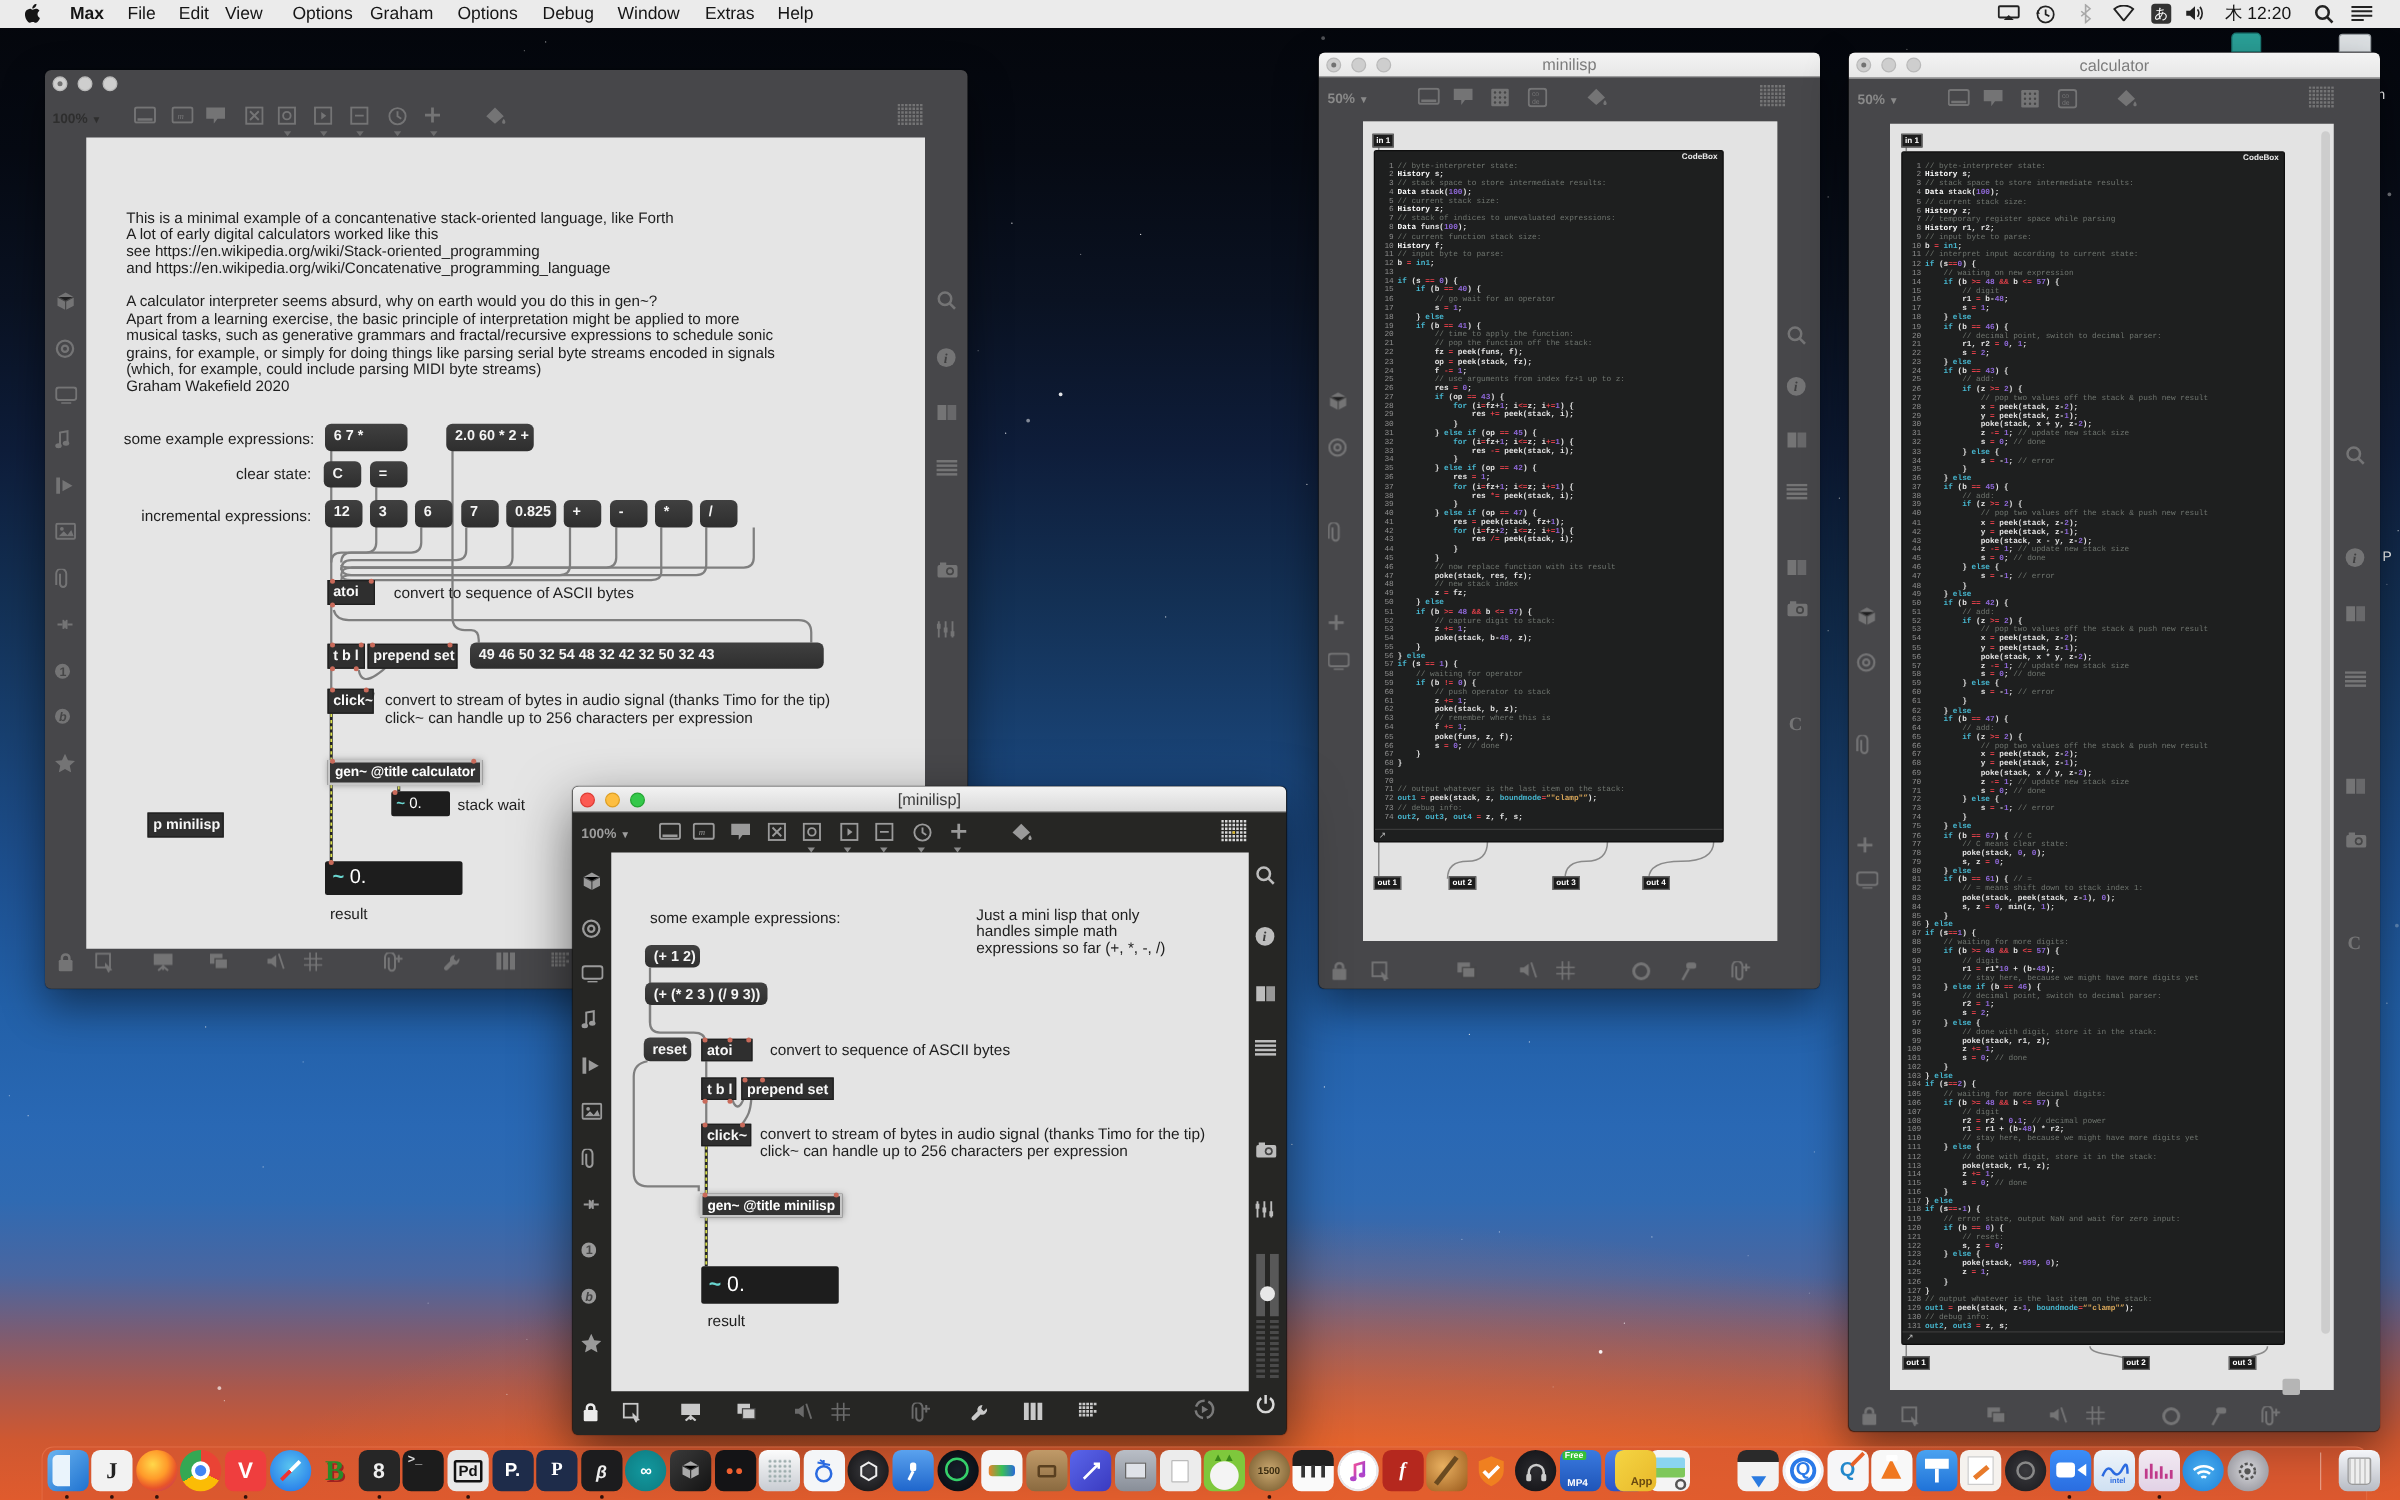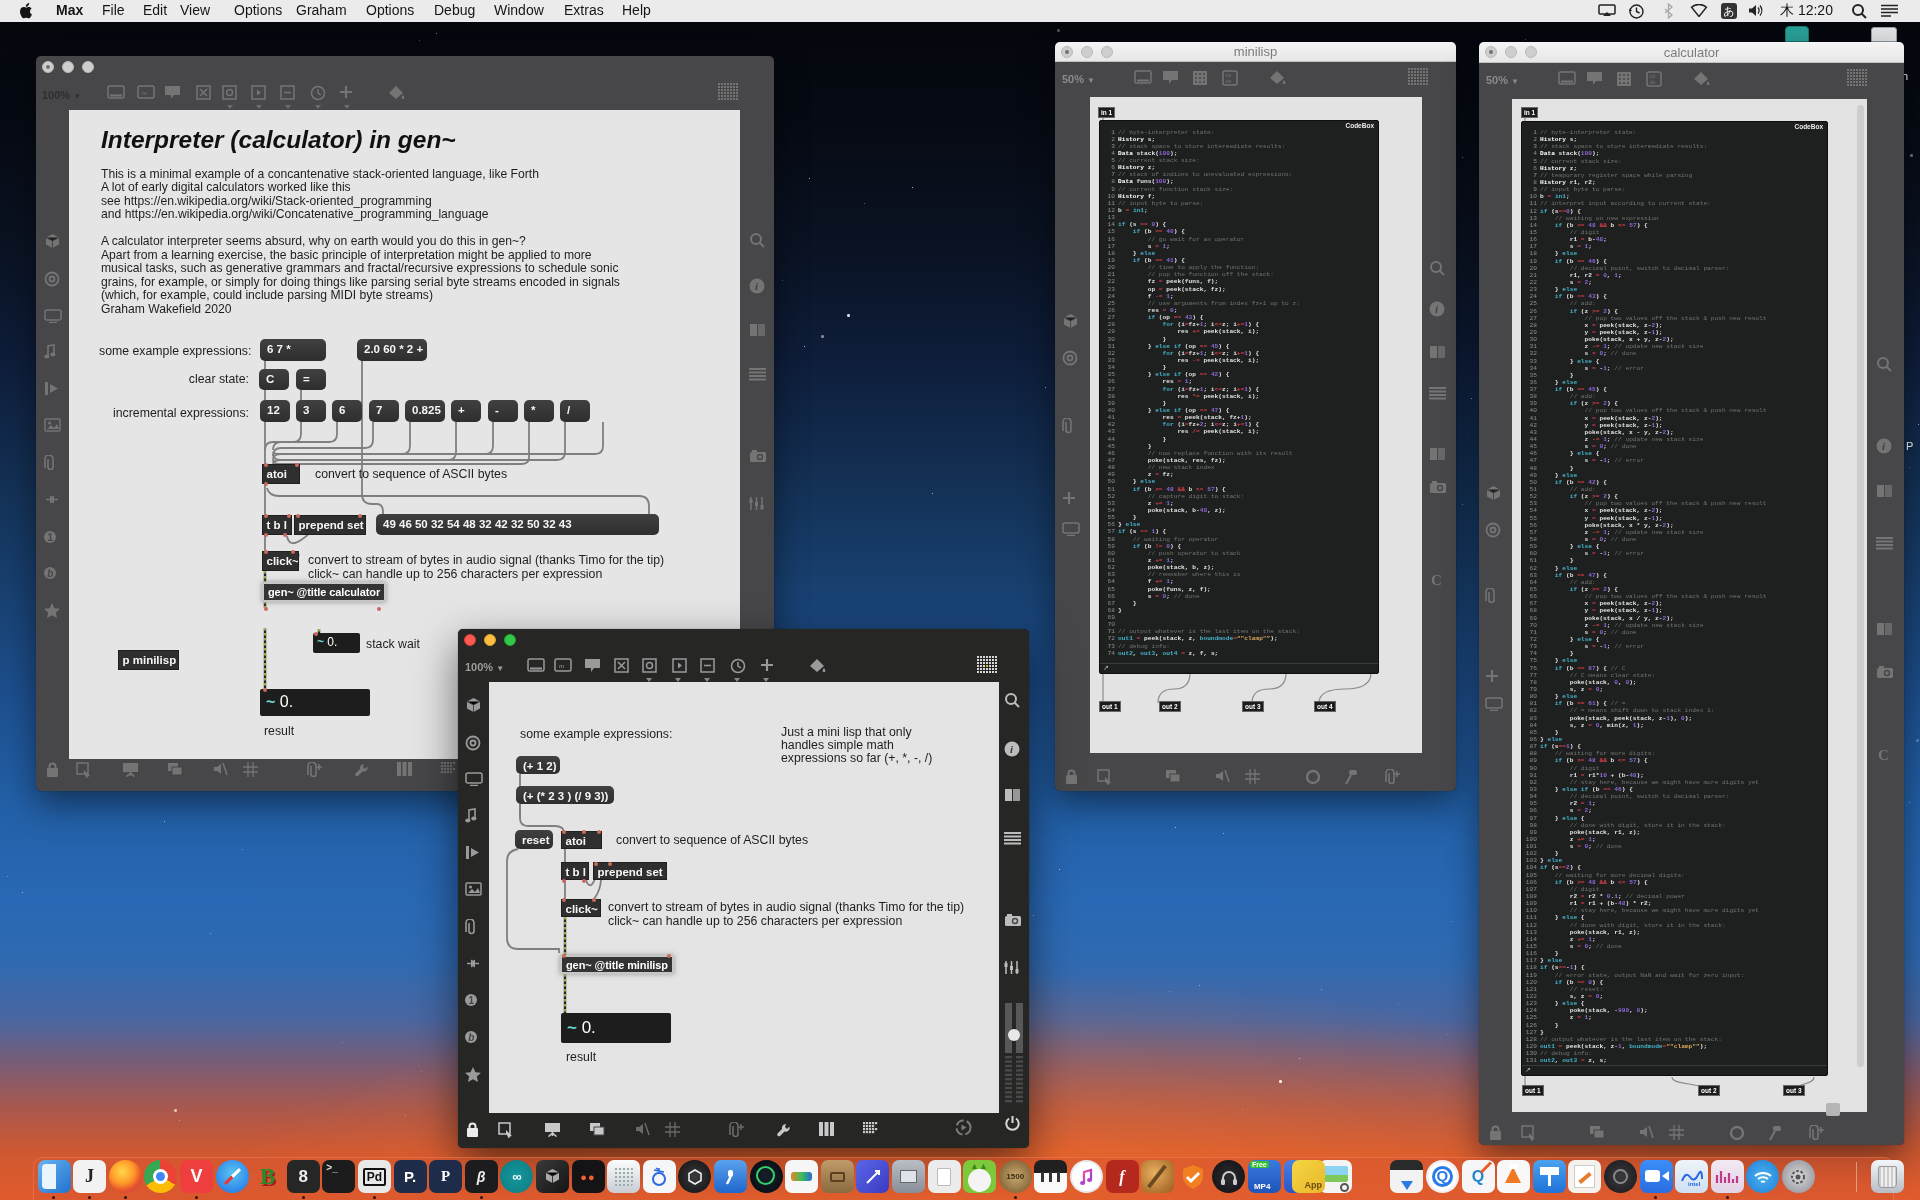--- a/index.html
+++ b/index.html
@@ -355,21 +355,20 @@
           <rect x="9" y="6" width="2.2" height="2.2" fill="#9a9a9a"></rect>
           <rect x="12" y="6" width="2.2" height="2.2" fill="#9a9a9a"></rect>
           <rect x="0" y="9" width="2.2" height="2.2" fill="#9a9a9a"></rect>
           <rect x="3" y="9" width="2.2" height="2.2" fill="#9a9a9a"></rect>
           <rect x="6" y="9" width="2.2" height="2.2" fill="#9a9a9a"></rect>
           <rect x="9" y="9" width="2.2" height="2.2" fill="#9a9a9a"></rect>
         </svg>
       </div>
     </div>
     <div class="canvas" style="left:33px;top:54px;width:671px;height:649px">
-      <div class="abs" style="left:32px;top:16px;font-size:24.5px;font-weight:700;font-style:italic;color:#111">Interpreter (calculator) in gen~</div>
       <div class="abs" style="left:32px;top:58px;font-size:12.15px;line-height:13.35px;color:#1e1e1e">This is a minimal example of a concantenative stack-oriented language, like Forth<br>A lot of early digital calculators worked like this<br>see https://en.wikipedia.org/wiki/Stack-oriented_programming<br>and https://en.wikipedia.org/wiki/Concatenative_programming_language</div>
       <div class="abs" style="left:32px;top:125px;font-size:12.15px;line-height:13.55px;color:#1e1e1e">A calculator interpreter seems absurd, why on earth would you do this in gen~?<br>Apart from a learning exercise, the basic principle of interpretation might be applied to more<br>musical tasks, such as generative grammars and fractal/recursive expressions to schedule sonic<br>grains, for example, or simply for doing things like parsing serial byte streams encoded in signals<br>(which, for example, could include parsing MIDI byte streams)<br>Graham Wakefield 2020</div>
       <div class="rlab" style="left:30px;top:234px;width:150px">some example expressions:</div>
       <div class="rlab" style="left:30px;top:262px;width:150px">clear state:</div>
       <div class="rlab" style="left:30px;top:296px;width:150px">incremental expressions:</div>
       <svg class="abs" width="671" height="649" style="left:0;top:0">
 <g fill="none" stroke="#7f7f7f" stroke-width="1.8">
 <path d="M196 249 V354"></path>
 <path d="M232 280 v44 q0 8 -8 8 h-20 q-8 0 -8 8"></path>
 <path d="M268 312 v12 q0 8 -8 8 h-48 q-8 0 -8 8"></path>
@@ -412,21 +411,21 @@
       <div class="msg" style="left:455px;top:290px;width:30px;height:22px;font-size:11.5px">*</div>
       <div class="msg" style="left:491px;top:290px;width:30px;height:22px;font-size:11.5px">/</div>
       <div class="obj" style="left:193px;top:354px;width:38px;height:20px">atoi</div>
       <div class="cmt" style="left:246px;top:357px">convert to sequence of ASCII bytes</div>
       <div class="obj" style="left:193px;top:405px;width:30px;height:20px">t b l</div>
       <div class="obj" style="left:225px;top:405px;width:72px;height:20px">prepend set</div>
       <div class="msg" style="left:307px;top:404px;width:283px;height:21px;font-size:11.5px">49 46 50 32 54 48 32 42 32 50 32 43</div>
       <div class="obj" style="left:193px;top:441px;width:37px;height:20px">click~</div>
       <div class="cmt" style="left:239px;top:443px">convert to stream of bytes in audio signal (thanks Timo for the tip)</div>
       <div class="cmt" style="left:239px;top:457px">click~ can handle up to 256 characters per expression</div>
-      <div class="gen" style="left:193px;top:472px;width:124px;height:20px">gen~ @title calculator</div>
+      <div class="gen" style="left:193px;top:498px;width:124px;height:20px">gen~ @title calculator</div>
       <div class="num" style="left:244px;top:523px;width:47px;height:20px;font-size:12px;padding:2px 0 0 4px"><span class="sq">~</span> 0.</div>
       <div class="cmt" style="left:297px;top:527px">stack wait</div>
       <div class="obj" style="left:49px;top:540px;width:61px;height:20px">p minilisp</div>
       <div class="num" style="left:191px;top:579px;width:110px;height:27px;font-size:16px;padding:4px 0 0 6px"><span class="sq">~</span> 0.</div>
       <div class="cmt" style="left:195px;top:614px">result</div>
       <svg class="abs" width="671" height="649" style="left:0;top:0;pointer-events:none">
         <circle cx="197" cy="355" r="2" fill="#c96a5a"></circle>
         <circle cx="228" cy="355" r="2" fill="#c96a5a"></circle>
         <circle cx="197" cy="374" r="2" fill="#c96a5a"></circle>
         <circle cx="197" cy="406" r="2" fill="#c96a5a"></circle>
@@ -900,20 +899,21 @@
       <div class="codebox" style="left:9px;top:22px;width:307px;height:955px">
         <div class="cbhead">CodeBox</div>
         <div class="code" style="left:3px;top:7px;width:300px"><div class="cl"><s>1</s><c>// byte-interpreter state:</c></div><div class="cl"><s>2</s><b>History</b> s;</div><div class="cl"><s>3</s><c>// stack space to store intermediate results:</c></div><div class="cl"><s>4</s><b>Data</b> stack(<i>100</i>);</div><div class="cl"><s>5</s><c>// current stack size:</c></div><div class="cl"><s>6</s><b>History</b> z;</div><div class="cl"><s>7</s><c>// temporary register space while parsing</c></div><div class="cl"><s>8</s><b>History</b> r1, r2;</div><div class="cl"><s>9</s><c>// input byte to parse:</c></div><div class="cl"><s>10</s>b <o>=</o> <u>in1</u>;</div><div class="cl"><s>11</s><c>// interpret input according to current state:</c></div><div class="cl"><s>12</s><u>if</u> (s<o>==</o><i>0</i>) {</div><div class="cl"><s>13</s>    <c>// waiting on new expression</c></div><div class="cl"><s>14</s>    <u>if</u> (b <o>&gt;=</o> <i>48</i> <o>&amp;&amp;</o> b <o>&lt;=</o> <i>57</i>) {</div><div class="cl"><s>15</s>        <c>// digit</c></div><div class="cl"><s>16</s>        r1 <o>=</o> b-<i>48</i>;</div><div class="cl"><s>17</s>        s <o>=</o> <i>1</i>;</div><div class="cl"><s>18</s>    } <u>else</u></div><div class="cl"><s>19</s>    <u>if</u> (b <o>==</o> <i>46</i>) {</div><div class="cl"><s>20</s>        <c>// decimal point, switch to decimal parser:</c></div><div class="cl"><s>21</s>        r1, r2 <o>=</o> <i>0</i>, <i>1</i>;</div><div class="cl"><s>22</s>        s <o>=</o> <i>2</i>;</div><div class="cl"><s>23</s>    } <u>else</u></div><div class="cl"><s>24</s>    <u>if</u> (b <o>==</o> <i>43</i>) {</div><div class="cl"><s>25</s>        <c>// add:</c></div><div class="cl"><s>26</s>        <u>if</u> (z <o>&gt;=</o> <i>2</i>) {</div><div class="cl"><s>27</s>            <c>// pop two values off the stack &amp; push new result</c></div><div class="cl"><s>28</s>            x <o>=</o> peek(stack, z-<i>2</i>);</div><div class="cl"><s>29</s>            y <o>=</o> peek(stack, z-<i>1</i>);</div><div class="cl"><s>30</s>            poke(stack, x + y, z-<i>2</i>);</div><div class="cl"><s>31</s>            z <o>-=</o> <i>1</i>; <c>// update new stack size</c></div><div class="cl"><s>32</s>            s <o>=</o> <i>0</i>; <c>// done</c></div><div class="cl"><s>33</s>        } <u>else</u> {</div><div class="cl"><s>34</s>            s <o>=</o> -<i>1</i>; <c>// error</c></div><div class="cl"><s>35</s>        }</div><div class="cl"><s>36</s>    } <u>else</u></div><div class="cl"><s>37</s>    <u>if</u> (b <o>==</o> <i>45</i>) {</div><div class="cl"><s>38</s>        <c>// add:</c></div><div class="cl"><s>39</s>        <u>if</u> (z <o>&gt;=</o> <i>2</i>) {</div><div class="cl"><s>40</s>            <c>// pop two values off the stack &amp; push new result</c></div><div class="cl"><s>41</s>            x <o>=</o> peek(stack, z-<i>2</i>);</div><div class="cl"><s>42</s>            y <o>=</o> peek(stack, z-<i>1</i>);</div><div class="cl"><s>43</s>            poke(stack, x - y, z-<i>2</i>);</div><div class="cl"><s>44</s>            z <o>-=</o> <i>1</i>; <c>// update new stack size</c></div><div class="cl"><s>45</s>            s <o>=</o> <i>0</i>; <c>// done</c></div><div class="cl"><s>46</s>        } <u>else</u> {</div><div class="cl"><s>47</s>            s <o>=</o> -<i>1</i>; <c>// error</c></div><div class="cl"><s>48</s>        }</div><div class="cl"><s>49</s>    } <u>else</u></div><div class="cl"><s>50</s>    <u>if</u> (b <o>==</o> <i>42</i>) {</div><div class="cl"><s>51</s>        <c>// add:</c></div><div class="cl"><s>52</s>        <u>if</u> (z <o>&gt;=</o> <i>2</i>) {</div><div class="cl"><s>53</s>            <c>// pop two values off the stack &amp; push new result</c></div><div class="cl"><s>54</s>            x <o>=</o> peek(stack, z-<i>2</i>);</div><div class="cl"><s>55</s>            y <o>=</o> peek(stack, z-<i>1</i>);</div><div class="cl"><s>56</s>            poke(stack, x * y, z-<i>2</i>);</div><div class="cl"><s>57</s>            z <o>-=</o> <i>1</i>; <c>// update new stack size</c></div><div class="cl"><s>58</s>            s <o>=</o> <i>0</i>; <c>// done</c></div><div class="cl"><s>59</s>        } <u>else</u> {</div><div class="cl"><s>60</s>            s <o>=</o> -<i>1</i>; <c>// error</c></div><div class="cl"><s>61</s>        }</div><div class="cl"><s>62</s>    } <u>else</u></div><div class="cl"><s>63</s>    <u>if</u> (b <o>==</o> <i>47</i>) {</div><div class="cl"><s>64</s>        <c>// add:</c></div><div class="cl"><s>65</s>        <u>if</u> (z <o>&gt;=</o> <i>2</i>) {</div><div class="cl"><s>66</s>            <c>// pop two values off the stack &amp; push new result</c></div><div class="cl"><s>67</s>            x <o>=</o> peek(stack, z-<i>2</i>);</div><div class="cl"><s>68</s>            y <o>=</o> peek(stack, z-<i>1</i>);</div><div class="cl"><s>69</s>            poke(stack, x / y, z-<i>2</i>);</div><div class="cl"><s>70</s>            z <o>-=</o> <i>1</i>; <c>// update new stack size</c></div><div class="cl"><s>71</s>            s <o>=</o> <i>0</i>; <c>// done</c></div><div class="cl"><s>72</s>        } <u>else</u> {</div><div class="cl"><s>73</s>            s <o>=</o> -<i>1</i>; <c>// error</c></div><div class="cl"><s>74</s>        }</div><div class="cl"><s>75</s>    } <u>else</u></div><div class="cl"><s>76</s>    <u>if</u> (b <o>==</o> <i>67</i>) { <c>// C</c></div><div class="cl"><s>77</s>        <c>// C means clear state:</c></div><div class="cl"><s>78</s>        poke(stack, <i>0</i>, <i>0</i>);</div><div class="cl"><s>79</s>        s, z <o>=</o> <i>0</i>;</div><div class="cl"><s>80</s>    } <u>else</u></div><div class="cl"><s>81</s>    <u>if</u> (b <o>==</o> <i>61</i>) { <c>// =</c></div><div class="cl"><s>82</s>        <c>// = means shift down to stack index 1:</c></div><div class="cl"><s>83</s>        poke(stack, peek(stack, z-<i>1</i>), <i>0</i>);</div><div class="cl"><s>84</s>        s, z <o>=</o> <i>0</i>, min(z, <i>1</i>);</div><div class="cl"><s>85</s>    }</div><div class="cl"><s>86</s>} <u>else</u></div><div class="cl"><s>87</s><u>if</u> (s<o>==</o><i>1</i>) {</div><div class="cl"><s>88</s>    <c>// waiting for more digits:</c></div><div class="cl"><s>89</s>    <u>if</u> (b <o>&gt;=</o> <i>48</i> <o>&amp;&amp;</o> b <o>&lt;=</o> <i>57</i>) {</div><div class="cl"><s>90</s>        <c>// digit</c></div><div class="cl"><s>91</s>        r1 <o>=</o> r1*<i>10</i> + (b-<i>48</i>);</div><div class="cl"><s>92</s>        <c>// stay here, because we might have more digits yet</c></div><div class="cl"><s>93</s>    } <u>else</u> <u>if</u> (b <o>==</o> <i>46</i>) {</div><div class="cl"><s>94</s>        <c>// decimal point, switch to decimal parser:</c></div><div class="cl"><s>95</s>        r2 <o>=</o> <i>1</i>;</div><div class="cl"><s>96</s>        s <o>=</o> <i>2</i>;</div><div class="cl"><s>97</s>    } <u>else</u> {</div><div class="cl"><s>98</s>        <c>// done with digit, store it in the stack:</c></div><div class="cl"><s>99</s>        poke(stack, r1, z);</div><div class="cl"><s>100</s>        z <o>+=</o> <i>1</i>;</div><div class="cl"><s>101</s>        s <o>=</o> <i>0</i>; <c>// done</c></div><div class="cl"><s>102</s>    }</div><div class="cl"><s>103</s>} <u>else</u></div><div class="cl"><s>104</s><u>if</u> (s<o>==</o><i>2</i>) {</div><div class="cl"><s>105</s>    <c>// waiting for more decimal digits:</c></div><div class="cl"><s>106</s>    <u>if</u> (b <o>&gt;=</o> <i>48</i> <o>&amp;&amp;</o> b <o>&lt;=</o> <i>57</i>) {</div><div class="cl"><s>107</s>        <c>// digit</c></div><div class="cl"><s>108</s>        r2 <o>=</o> r2 * <i>0</i>.<i>1</i>; <c>// decimal power</c></div><div class="cl"><s>109</s>        r1 <o>=</o> r1 + (b-<i>48</i>) * r2;</div><div class="cl"><s>110</s>        <c>// stay here, because we might have more digits yet</c></div><div class="cl"><s>111</s>    } <u>else</u> {</div><div class="cl"><s>112</s>        <c>// done with digit, store it in the stack:</c></div><div class="cl"><s>113</s>        poke(stack, r1, z);</div><div class="cl"><s>114</s>        z <o>+=</o> <i>1</i>;</div><div class="cl"><s>115</s>        s <o>=</o> <i>0</i>; <c>// done</c></div><div class="cl"><s>116</s>    }</div><div class="cl"><s>117</s>} <u>else</u></div><div class="cl"><s>118</s><u>if</u> (s<o>==</o>-<i>1</i>) {</div><div class="cl"><s>119</s>    <c>// error state, output NaN and wait for zero input:</c></div><div class="cl"><s>120</s>    <u>if</u> (b <o>==</o> <i>0</i>) {</div><div class="cl"><s>121</s>        <c>// reset:</c></div><div class="cl"><s>122</s>        s, z <o>=</o> <i>0</i>;</div><div class="cl"><s>123</s>    } <u>else</u> {</div><div class="cl"><s>124</s>        poke(stack, -<i>999</i>, <i>0</i>);</div><div class="cl"><s>125</s>        z <o>=</o> <i>1</i>;</div><div class="cl"><s>126</s>    }</div><div class="cl"><s>127</s>}</div><div class="cl"><s>128</s><c>// output whatever is the last item on the stack:</c></div><div class="cl"><s>129</s><u>out1</u> <o>=</o> peek(stack, z-<i>1</i>, <u>boundmode</u><o>=</o><q>"clamp"</q>);</div><div class="cl"><s>130</s><c>// debug info:</c></div><div class="cl"><s>131</s><u>out2</u>, <u>out3</u> <o>=</o> z, s;</div></div>
         <div class="cbfoot">↗</div>
       </div>
       <div class="abs" style="left:345px;top:6px;width:7px;height:962px;background:#cdcdcd;border-radius:4px"></div>
       <div class="abs" style="left:314px;top:1004px;width:14px;height:13px;background:#b5b5b5;border-radius:2px"></div>
     </div>
   </div>
 <div class="win" style="left:458px;top:629px;width:571px;height:519px;background:#262624;box-shadow:0 16px 44px rgba(0,0,0,.55),0 0 1px rgba(0,0,0,.8)">
+    <div class="tbar act">[minilisp]</div>
     <div class="lt" style="left:6px;top:4.5px;background:#fc5a52;border-color:#dd3c34"></div>
     <div class="lt" style="left:26px;top:4.5px;background:#fdbe41;border-color:#de9f23"></div>
     <div class="lt" style="left:46px;top:4.5px;background:#34c84a;border-color:#23a532"></div>
     <div class="abs" style="left:7px;top:32px;color:#9d9d9d;font-size:11px;font-weight:700">100% <span style="font-size:8px">▼</span></div>
     <div class="abs" style="left:69px;top:29px">
       <svg width="18" height="14" viewBox="0 0 18 14">
         <rect x="1" y="1" width="16" height="12" rx="1.5" stroke="#9a9a9a" fill="none" stroke-width="1.5"></rect>
         <line x1="3" y1="10.5" x2="15" y2="10.5" stroke="#9a9a9a" stroke-width="2"></line>
       </svg>
     </div>

